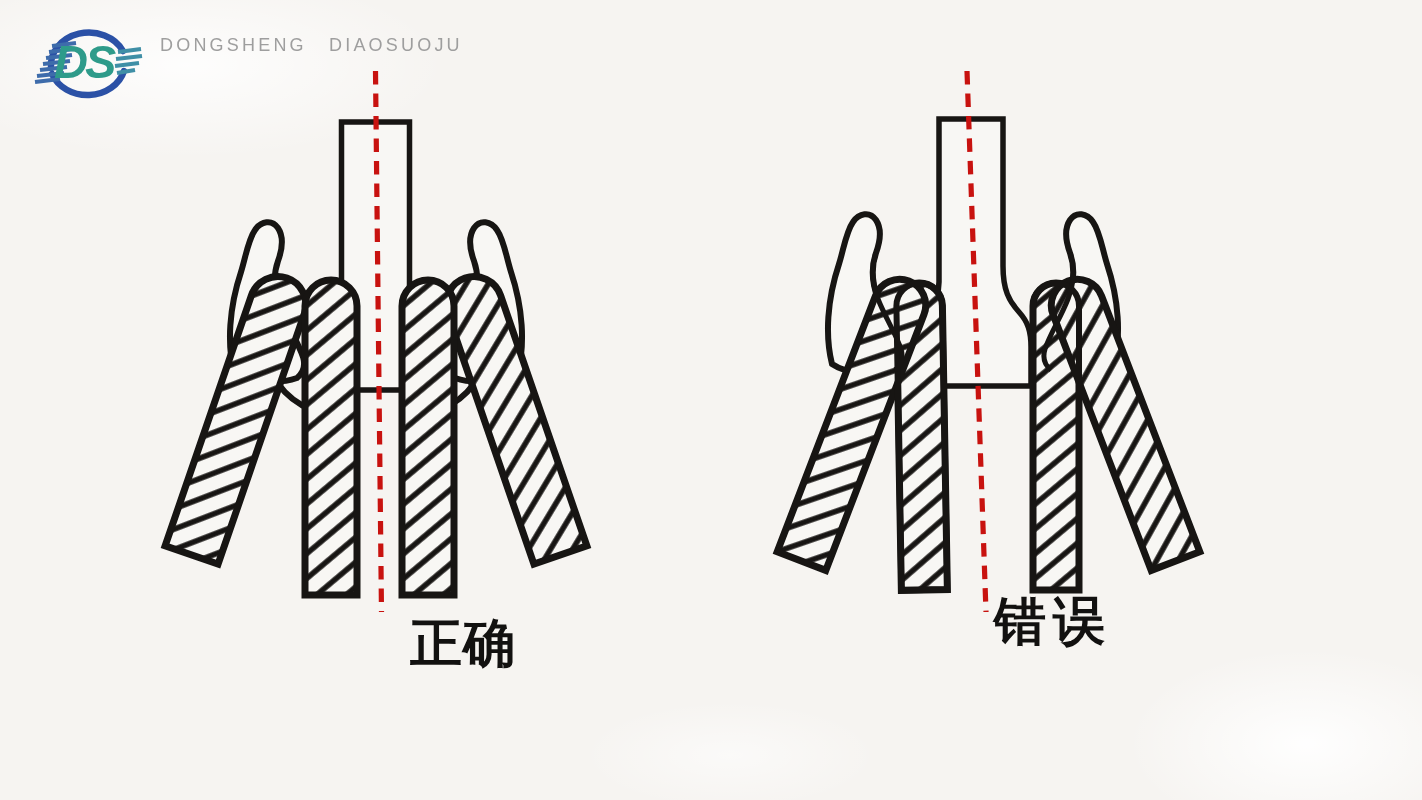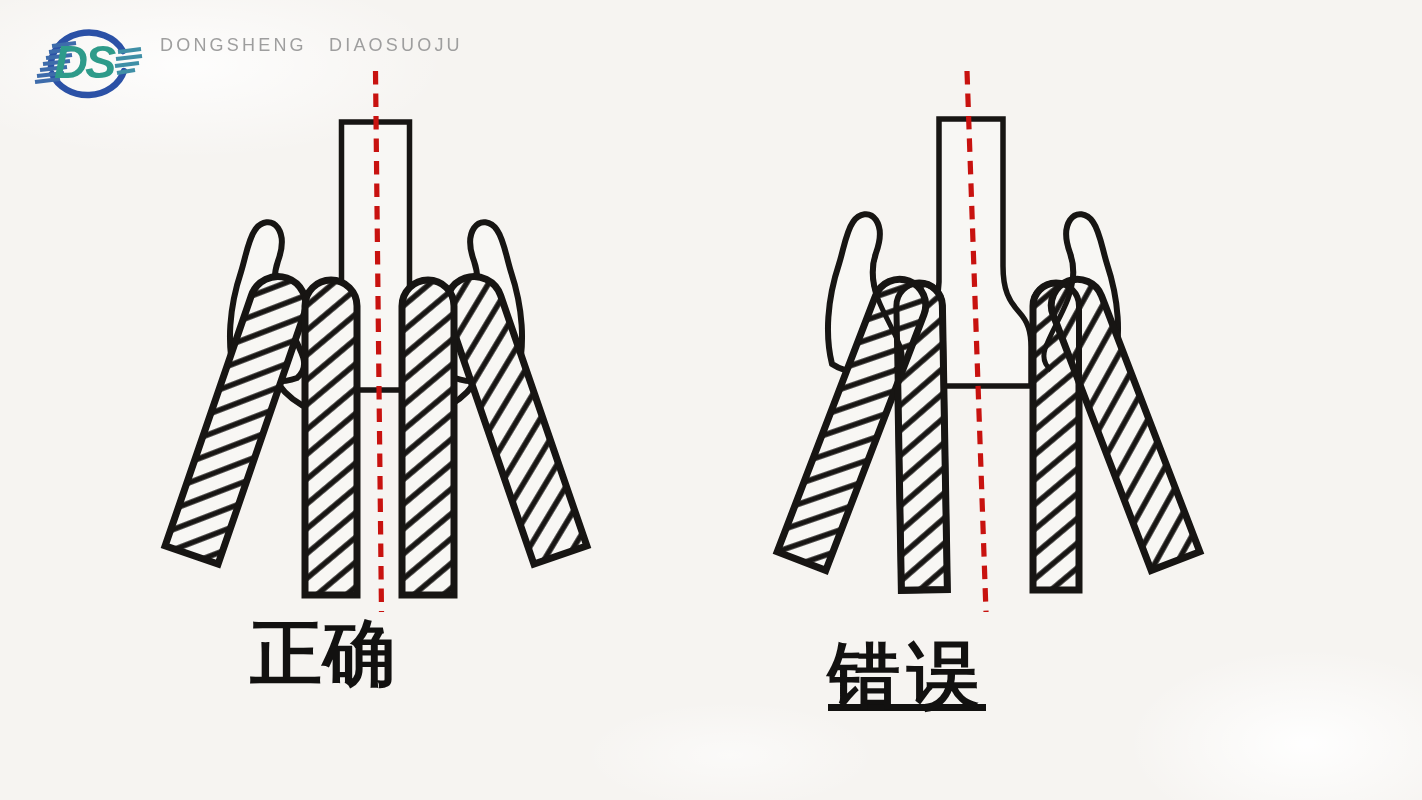--- a/index.html
+++ b/index.html
@@ -46,25 +46,25 @@
   .horn{fill:#f8f7f4;stroke:var(--ink);stroke-width:6;}
   .horn-ghost{fill:none;stroke:var(--ink);stroke-width:5;}
   .shank{fill:#f8f7f4;stroke:var(--ink);stroke-width:5.5;}
   .bowl{stroke:var(--ink);stroke-width:6;fill:none;}
   .centerline{stroke:var(--centerline-red);stroke-width:5.2;stroke-dasharray:13.5 9;fill:none;}
   .hatchline{stroke:var(--ink);}
 
   .caption{
     position:absolute;
     font-family:"Liberation Serif","DejaVu Serif",serif;
-    font-weight:700;font-size:72px;color:var(--text-black);
-    text-align:left;line-height:1;white-space:nowrap;
+    font-weight:700;font-size:52px;color:var(--text-black);
+    text-align:right;line-height:1;white-space:nowrap;
   }
   .caption-left{left:250px;top:618px;width:266px;letter-spacing:1px;}
-  .caption-right{left:828px;top:640px;width:284px;letter-spacing:7px;text-decoration:underline;}
+  .caption-right{left:828px;top:596px;width:284px;letter-spacing:7px;}
 </style>
 </head>
 <body>
 
 <div class="stage">
 
   <div class="smudge smudge-logo"></div>
   <div class="smudge smudge-br"></div>
   <div class="smudge smudge-bc"></div>
 

